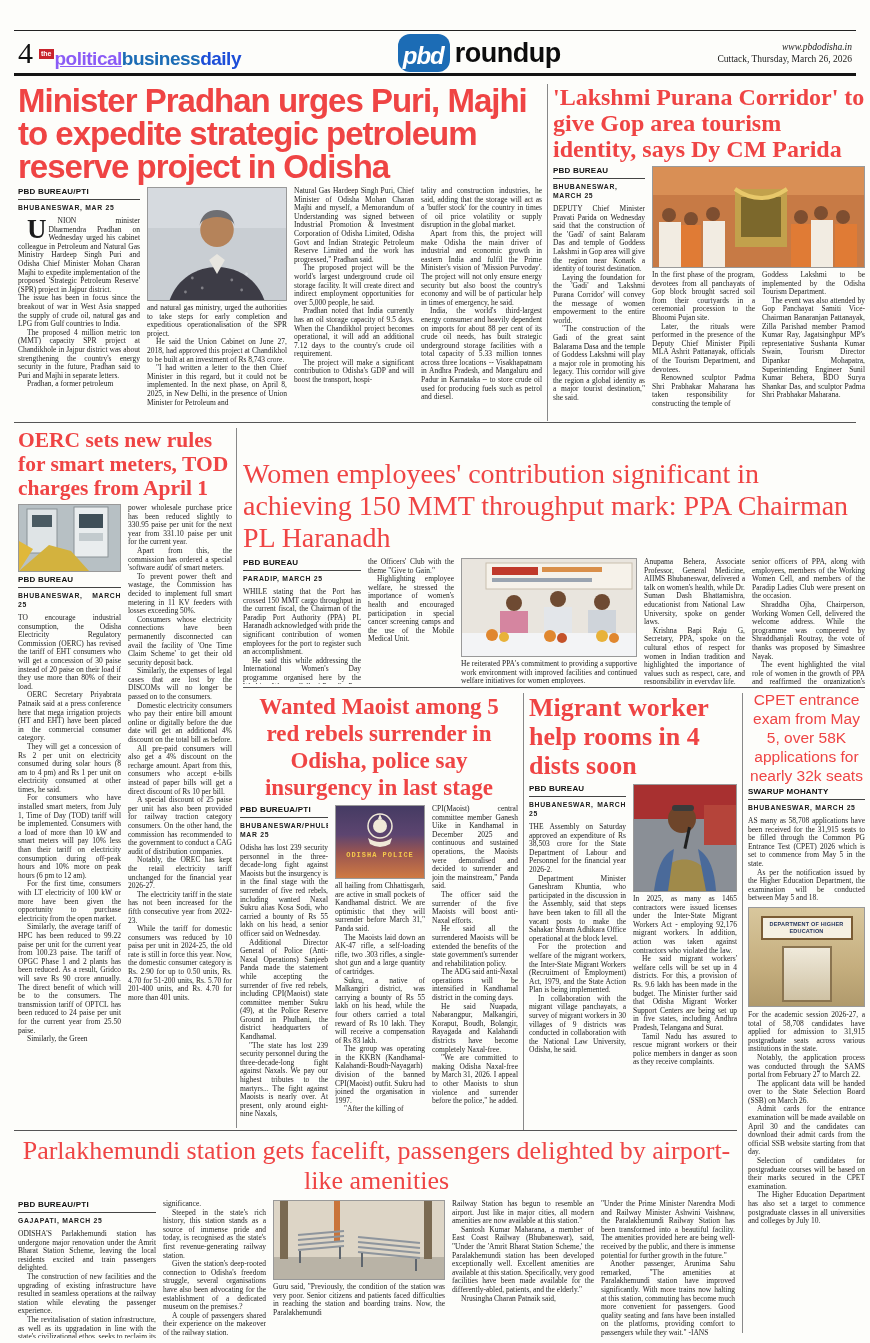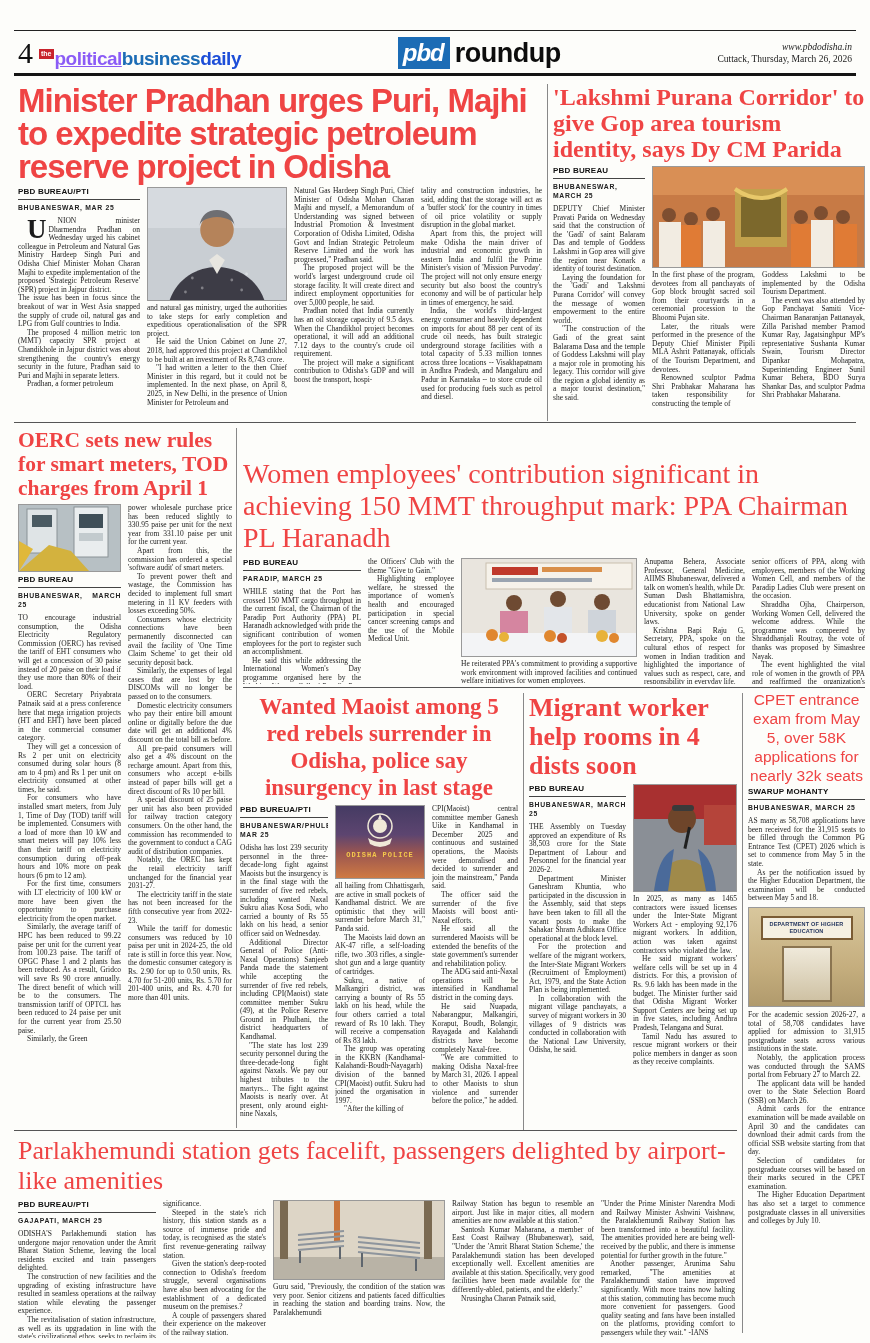--- a/index.html
+++ b/index.html
@@ -9,40 +9,40 @@
   .topline{position:absolute;left:14px;right:14px;top:30px;height:1px;background:#222;}
   .masthead{position:absolute;left:18px;right:18px;top:34px;height:38px;
             display:flex;align-items:center;justify-content:space-between;}
   .mh-left{display:flex;align-items:flex-end;gap:6px;}
   .page-num{font:400 30px/30px "Liberation Serif",serif;color:#111;}
   .logo{font-family:"Liberation Sans",sans-serif;font-weight:bold;font-size:19px;line-height:19px;letter-spacing:-0.5px;display:flex;align-items:flex-end;}
   .logo-the{background:#c8232c;color:#fff;font-size:7px;line-height:8px;padding:1px 2px;margin-right:1px;align-self:flex-start;letter-spacing:0;}
   .lp{color:#8b5cf6;text-decoration:underline;}.lb{color:#1c6cb5;}.ld{color:#1d4ed8;}
   .mh-center{display:flex;align-items:center;gap:5px;}
   .pbd-box{background:#1c6cb5;color:#fff;font:bold italic 24px/24px "Liberation Sans",sans-serif;
-           padding:4px 6px 4px 5px;border-radius:0;letter-spacing:-1px;}
+           padding:10px 6px 4px 5px;border-radius:12px;letter-spacing:-1px;}
   .roundup{font:bold 27px/27px "Liberation Sans",sans-serif;color:#0d0d0d;letter-spacing:-0.5px;}
   .mh-right{text-align:right;}
   .website{font:italic 9.5px/11px "Liberation Serif",serif;color:#222;}
   .issue-date{font:400 9.5px/12px "Liberation Serif",serif;color:#222;}
   .thickrule{position:absolute;left:14px;right:14px;top:73px;height:3px;background:#141414;}
   
   .hrule{position:absolute;height:1px;background:#555;}
   .vrule{position:absolute;width:1px;background:#888;}
   
   .art{position:absolute;overflow:hidden;}
   .hl{color:#ef4444;margin:0 0 4px 0;}
   .hl-pradhan{font:bold 33px/33px "Liberation Sans",sans-serif;letter-spacing:-1px;}
   .hl-lakshmi{font:bold 24px/26px "Liberation Serif",serif;}
   .hl-oerc{font:bold 21.5px/24px "Liberation Serif",serif;}
   .hl-ppa{font:400 28px/32px "Liberation Serif",serif;margin-top:33px;}
   .hl-maoist{font:bold 23px/27px "Liberation Serif",serif;text-align:center;}
   .hl-migrant{font:bold 26px/29px "Liberation Serif",serif;}
   .hl-cpet{font:400 15.5px/19px "Liberation Sans",sans-serif;text-align:center;margin-bottom:2px;}
-  .hl-station{font:400 26px/30px "Liberation Serif",serif;text-align:left;}
+  .hl-station{font:400 26px/30px "Liberation Serif",serif;text-align:center;}
   .byline{font:bold 8px/10px "Liberation Sans",sans-serif;letter-spacing:.2px;color:#111;
           border-bottom:1px solid #444;padding-bottom:2px;margin-bottom:3px;}
   .dateline{font:bold 6.8px/9px "Liberation Sans",sans-serif;letter-spacing:.7px;color:#222;margin-bottom:5px;}
   .cols{display:flex;gap:7px;align-items:flex-start;}
   .col{flex:none;overflow:hidden;}
   .body{font-size:7.5px;line-height:8.6px;text-align:justify;}
   .body p{margin:0;text-indent:9px;hyphens:auto;}
   .body p:first-child{text-indent:0;}
   .dropcap{float:left;font:bold 27px/23px "Liberation Serif",serif;padding:1px 2px 0 0;}
   .photo{border:1px solid #999;background:#d8d8d4;overflow:hidden;margin-bottom:3px;}
@@ -237,21 +237,21 @@
       <div class="col" style="width:104px;">
         <div>
             <p>power wholesale purchase price has been reduced slightly to 330.95 paise per unit for the next year from 331.10 paise per unit for the current year.</p>
             <p>Apart from this, the commission has ordered a special 'software audit' of smart meters.</p>
             <p>To prevent power theft and wastage, the Commission has decided to implement full smart metering in 11 KV feeders with losses exceeding 50%.</p>
             <p>Consumers whose electricity connections have been permanently disconnected can avail the facility of 'One Time Claim Scheme' to get their old security deposit back.</p>
             <p>Similarly, the expenses of legal cases that are lost by the DISCOMs will no longer be passed on to the consumers.</p>
             <p>Domestic electricity consumers who pay their entire bill amount online or digitally before the due date will get an additional 4% discount on the total bill as before.</p>
             <p>All pre-paid consumers will also get a 4% discount on the recharge amount. Apart from this, consumers who accept e-bills instead of paper bills will get a direct discount of Rs 10 per bill.</p>
             <p>A special discount of 25 paise per unit has also been provided for railway traction category consumers. On the other hand, the commission has recommended to the government to conduct a CAG audit of distribution companies.</p>
-            <p>Notably, the OREC has kept the retail electricity tariff unchanged for the financial year 2031-27.</p>
+            <p>Notably, the OREC has kept the retail electricity tariff unchanged for the financial year 2026-27.</p>
             <p>The electricity tariff in the state has not been increased for the fifth consecutive year from 2022-23.</p>
             <p>While the tariff for domestic consumers was reduced by 10 paisa per unit in 2024-25, the old rate is still in force this year. Now, the domestic consumer category is Rs. 2.90 for up to 0.50 units, Rs. 4.70 for 51-200 units, Rs. 5.70 for 201-400 units, and Rs. 4.70 for more than 401 units.</p>
           </div>
       </div>
     </div>
   </article>
 
   <div class="vrule" style="left:236px;top:428px;height:700px;"></div>
 
   <article class="art" style="left:243px;top:425px;width:622px;height:259px;">
@@ -367,21 +367,21 @@
 
   <div class="vrule" style="left:523px;top:693px;height:437px;"></div>
 
   <article class="art" style="left:529px;top:693px;width:208px;height:437px;">
     <h1 class="hl hl-migrant">Migrant worker help rooms in 4 dists soon</h1>
     <div class="cols body">
       <div class="col" style="width:97px;">
         <div class="byline">PBD BUREAU</div>
         <div class="dateline">BHUBANESWAR, MARCH 25</div>
         <div>
-            <p>THE Assembly on Tuesday approved an expenditure of Rs 38,503 crore for the State Department of Labour and Personnel for the financial year 2026-2.</p>
+            <p>THE Assembly on Saturday approved an expenditure of Rs 38,503 crore for the State Department of Labour and Personnel for the financial year 2026-2.</p>
             <p>Department Minister Ganeshram Khuntia, who participated in the discussion in the Assembly, said that steps have been taken to fill all the vacant posts to make the Sahakar Shram Adhikara Office operational at the block level.</p>
             <p>For the protection and welfare of the migrant workers, the Inter-State Migrant Workers (Recruitment of Employment) Act, 1979, and the State Action Plan is being implemented.</p>
             <p>In collaboration with the migrant village panchayats, a survey of migrant workers in 30 villages of 9 districts was conducted in collaboration with the National Law University, Odisha, he said.</p>
           </div>
       </div>
       <div class="col" style="width:104px;">
         <div class="photo" style="width:102px;height:106px;">
           <svg viewBox="0 0 102 106" preserveAspectRatio="none">
             <rect width="102" height="106" fill="#8a8f96"></rect>
             <rect width="102" height="34" fill="#a83030"></rect>

